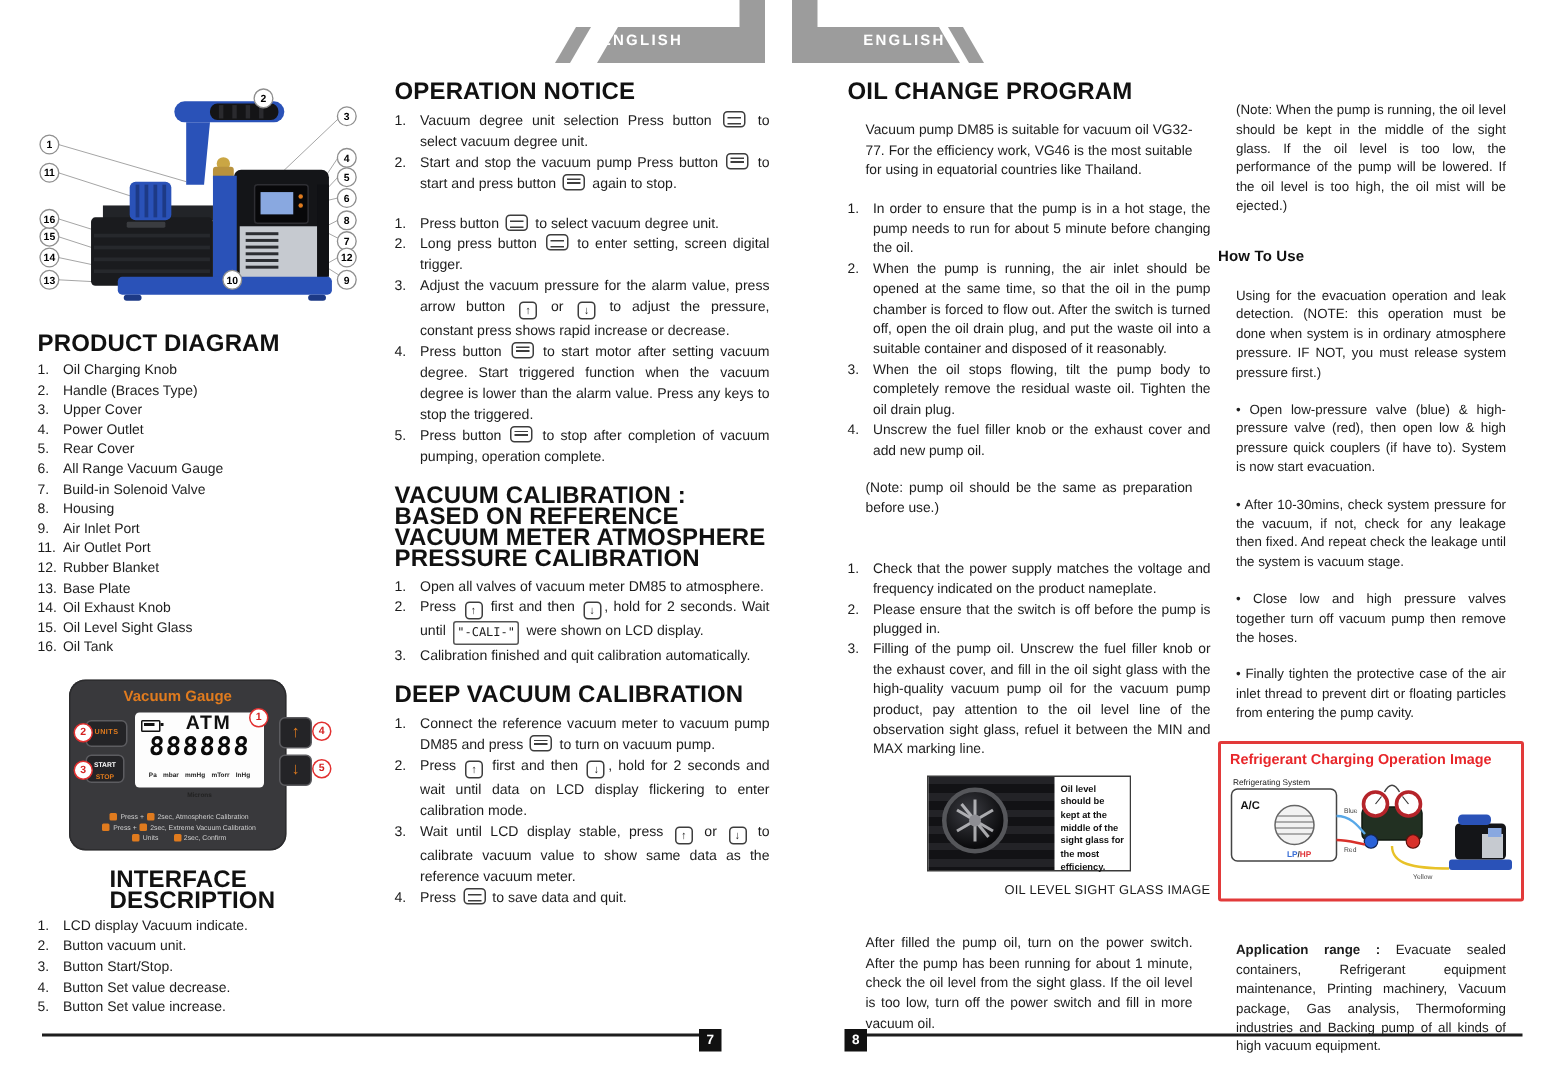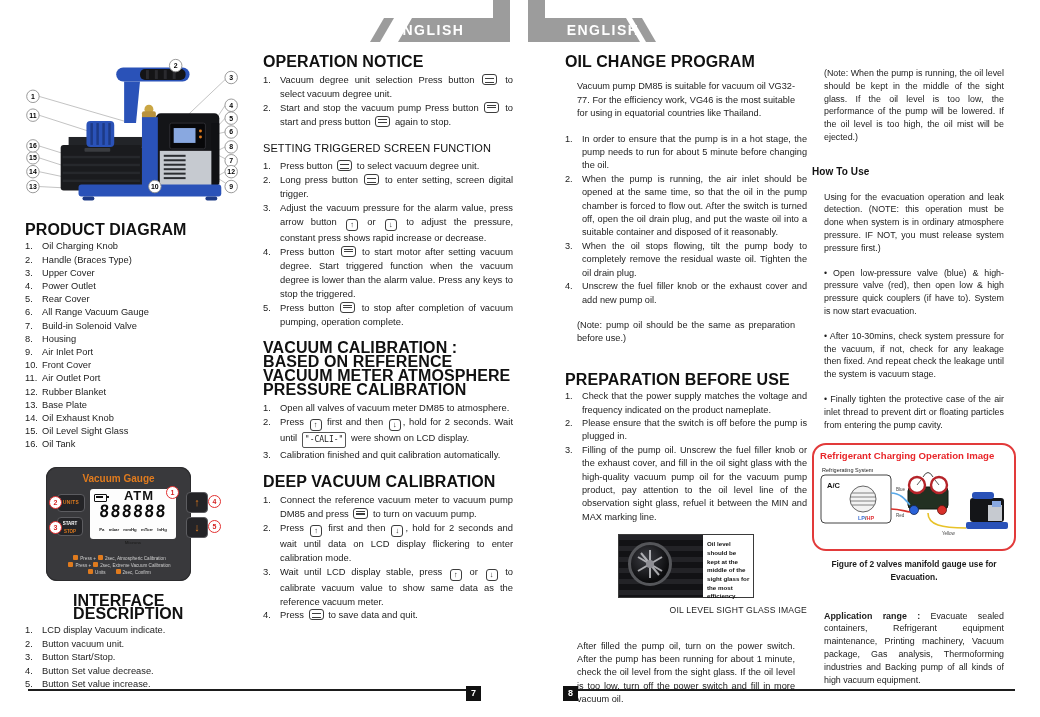--- a/index.html
+++ b/index.html
@@ -1,20 +1,20 @@
 <!DOCTYPE html>
 <html><head>
 <meta charset="utf-8">
 <style>
   html,body{margin:0;padding:0;background:#fff;}
   #sheet{position:relative;width:1040px;height:717px;background:#ffffff;overflow:hidden;
          font-family:"Liberation Sans",sans-serif;color:#1c1c1c;}
   
   .banner{position:absolute;top:0;height:42px;background:#9c9c9c;}
-  .banner-label{position:absolute;top:22px;color:#fff;font-weight:bold;font-size:14px;
+  .banner-label{position:absolute;top:22px;color:#fff;font-weight:bold;font-size:10px;
                 letter-spacing:1.5px;text-align:center;}
   
   .col{position:absolute;text-align:left;}
   .h1{font-weight:bold;font-size:16px;color:#111;margin:0 0 4px 0;letter-spacing:.1px;}
   .h1.light{font-weight:normal;font-size:11px;}
   .li{display:flex;margin:0;}
   .li .n{flex:none;width:17px;}
   .li .t{flex:1;text-align:justify;}
   p.just{margin:12px;text-align:justify;}
   .b{font-weight:bold;}
@@ -58,21 +58,21 @@
   .mini{display:inline-block;width:5px;height:5px;background:#e07b1e;border-radius:1px;
         margin:0 2px;vertical-align:-.5px;}
   .leg-sp{display:inline-block;width:8px;}
   
   .sg-img{width:134px;height:62px;border:1px solid #3a3a3a;margin:10px auto 0 auto;display:flex;}
   .sg-photo{position:relative;width:84px;background:repeating-linear-gradient(180deg,#232327 0 5px,#121215 5px 11px);}
   .sg-circle{position:absolute;left:9px;top:7px;width:44px;height:44px;border-radius:50%;
              border:3px solid #55565a;background:radial-gradient(circle at 40% 35%,#3c3d43,#0b0b0d 70%);box-sizing:border-box;}
   .sg-text{flex:1;background:#fff;font-size:6.2px;line-height:1.4;padding:5px 3px 0 4px;font-weight:bold;color:#111;}
   .sg-caption{text-align:right;font-size:8.6px;margin-top:6px;letter-spacing:.2px;}
-  .redbox{border:2px solid #e23a3a;border-radius:14px;padding:5px 6px 4px 6px;margin-top:12px;background:#fff;}
+  .redbox{border:2px solid #e23a3a;border-radius:2px;padding:5px 6px 4px 6px;margin-top:12px;background:#fff;}
   .redbox-title{color:#e8262a;font-weight:bold;font-size:9.6px;margin-bottom:2px;}
   .fig-caption{text-align:center;font-weight:bold;font-size:8.4px;margin-top:7px;}
   
   .foot-line{position:absolute;height:2px;background:#1d1d1d;}
   .foot-num{position:absolute;width:15px;height:15px;background:#111;color:#fff;font-size:9px;
             font-weight:bold;text-align:center;line-height:15px;}
 </style>
 </head>
 <body>
 
@@ -248,24 +248,20 @@
         </div>
       <div class="li">
           <span class="n">8.</span>
           <span class="t">Housing</span>
         </div>
       <div class="li">
           <span class="n">9.</span>
           <span class="t">Air Inlet Port</span>
         </div>
       <div class="li">
-          <span class="n">10.</span>
-          <span class="t">Front Cover</span>
-        </div>
-      <div class="li">
           <span class="n">11.</span>
           <span class="t">Air Outlet Port</span>
         </div>
       <div class="li">
           <span class="n">12.</span>
           <span class="t">Rubber Blanket</span>
         </div>
       <div class="li">
           <span class="n">13.</span>
           <span class="t">Base Plate</span>
@@ -343,21 +339,20 @@
     <div class="li">
         <span class="n">1.</span>
       <span class="t"><span>Vacuum degree unit selection Press button</span> <span class="btn-ic units"></span> <span>to select vacuum degree unit.</span></span>
       </div>
     <div class="li">
         <span class="n">2.</span>
       <span class="t"><span>Start and stop the vacuum pump Press button</span> <span class="btn-ic startstop"></span> <span>to start and press button</span> <span class="btn-ic startstop"></span> <span>again to stop.</span></span>
       </div>
 
     <div class="sec-gap"></div>
-    <div class="h1 light">SETTING TRIGGERED SCREEN FUNCTION</div>
     <div class="li">
         <span class="n">1.</span>
       <span class="t"><span>Press button</span> <span class="btn-ic units"></span> <span>to select vacuum degree unit.</span></span>
       </div>
     <div class="li">
         <span class="n">2.</span>
       <span class="t"><span>Long press button</span> <span class="btn-ic units"></span> <span>to enter setting, screen digital trigger.</span></span>
       </div>
     <div class="li">
         <span class="n">3.</span>
@@ -422,21 +417,20 @@
         <span class="n">3.</span>
         <span class="t">When the oil stops flowing, tilt the pump body to completely remove the residual waste oil. Tighten the oil drain plug.</span>
       </div>
     <div class="li">
         <span class="n">4.</span>
         <span class="t">Unscrew the fuel filler knob or the exhaust cover and add new pump oil.</span>
       </div>
     <p class="just">(Note: pump oil should be the same as preparation before use.)</p>
 
     <div class="sec-gap" style="height:15px;"></div>
-    <div class="h1">PREPARATION BEFORE USE</div>
     <div class="li">
         <span class="n">1.</span>
         <span class="t">Check that the power supply matches the voltage and frequency indicated on the product nameplate.</span>
       </div>
     <div class="li">
         <span class="n">2.</span>
         <span class="t">Please ensure that the switch is off before the pump is plugged in.</span>
       </div>
     <div class="li">
         <span class="n">3.</span>
@@ -465,20 +459,21 @@
   </div>
 
   <div class="col" style="left:812px;top:55px;width:204px;font-size:8.9px;line-height:12.8px;">
     <p class="just">(Note: When the pump is running, the oil level should be kept in the middle of the sight glass. If the oil level is too low, the performance of the pump will be lowered. If the oil level is too high, the oil mist will be ejected.)</p>
 
     <div class="sec-gap" style="height:10px;"></div>
     <div class="h1" style="font-size:10px;">How To Use</div>
     <p class="just">Using for the evacuation operation and leak detection. (NOTE: this operation must be done when system is in ordinary atmosphere pressure. IF NOT, you must release system pressure first.)</p>
     <p class="just">• Open low-pressure valve (blue) &amp; high-pressure valve (red), then open low &amp; high pressure quick couplers (if have to). System is now start evacuation.</p>
     <p class="just">• After 10-30mins, check system pressure for the vacuum, if not, check for any leakage then fixed. And repeat check the leakage until the system is vacuum stage.</p>
+    <p class="just">• Close low and high pressure valves together turn off vacuum pump then remove the hoses.</p>
     <p class="just">• Finally tighten the protective case of the air inlet thread to prevent dirt or floating particles from entering the pump cavity.</p>
 
     <div class="redbox">
       <div class="redbox-title">Refrigerant Charging Operation Image</div>
       <svg width="190" height="76" viewBox="0 0 190 76">
         <text x="2" y="7" font-size="5.5" fill="#222">Refrigerating System</text>
         <rect x="1" y="10" width="70" height="48" rx="4" fill="#fff" stroke="#444" stroke-width="1"></rect>
         <text x="7" y="23" font-size="7.5" font-weight="bold" fill="#111">A/C</text>
         <circle cx="43" cy="34" r="13" fill="#f2f2f2" stroke="#666" stroke-width="1"></circle>
         <g stroke="#666" stroke-width="0.8">
@@ -502,21 +497,20 @@
         <text x="76" y="26" font-size="4.5" fill="#444">Blue</text>
         <text x="76" y="52" font-size="4.5" fill="#444">Red</text>
         <text x="122" y="70" font-size="4.5" fill="#444">Yellow</text>
         <rect x="146" y="57" width="42" height="7" rx="2" fill="#2a52b8"></rect>
         <rect x="150" y="33" width="34" height="24" rx="3" fill="#141518"></rect>
         <rect x="168" y="40" width="14" height="16" fill="#c6cad0"></rect>
         <rect x="152" y="27" width="22" height="7" rx="3" fill="#2a52b8"></rect>
         <rect x="172" y="36" width="9" height="6" fill="#89a8e0"></rect>
       </svg>
     </div>
-    <div class="fig-caption">Figure of 2 valves manifold gauge use for Evacuation.</div>
 
     <div class="sec-gap" style="height:14px;"></div>
     <p class="just"><span class="b">Application range :</span><span> Evacuate sealed containers, Refrigerant equipment maintenance, Printing machinery, Vacuum package, Gas analysis, Thermoforming industries and Backing pump of all kinds of high vacuum equipment.</span></p>
   </div>
 
   <div class="foot-line" style="left:28px;top:689px;width:438px;"></div>
   <div class="foot-num" style="left:466px;top:686px;">7</div>
   <div class="foot-num" style="left:563px;top:686px;">8</div>
   <div class="foot-line" style="left:578px;top:689px;width:437px;"></div>
 

